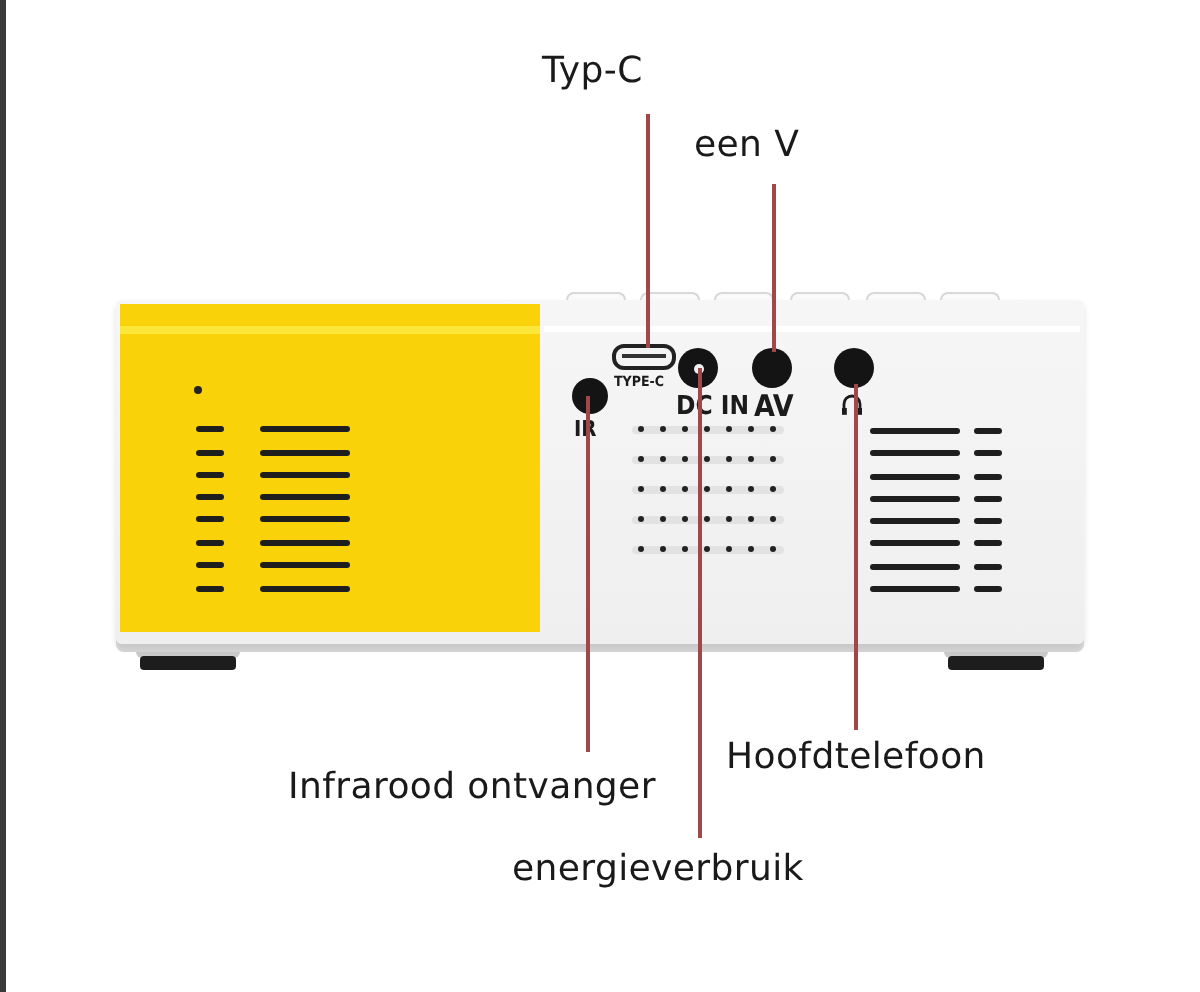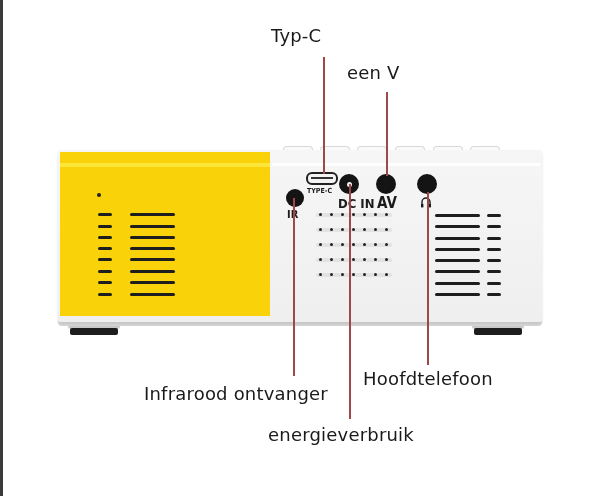--- a/index.html
+++ b/index.html
@@ -229,14 +229,14 @@
 
 <div class="leader" style="left:323px;top:57px;height:117px"></div>
 <div class="leader" style="left:386px;top:92px;height:84px"></div>
 <div class="leader" style="left:293px;top:198px;height:178px"></div>
 <div class="leader" style="left:349px;top:184px;height:235px"></div>
 <div class="leader" style="left:427px;top:192px;height:173px"></div>
 
 <div class="label" style="left:271px;top:25px">Typ-C</div>
 <div class="label" style="left:347px;top:62px">een V</div>
 <div class="label" style="left:144px;top:383px">Infrarood ontvanger</div>
-<div class="label" style="left:268px;top:424px">energieverbruik</div>
+<div class="label" style="left:256px;top:424px">energieverbruik</div>
 <div class="label" style="left:363px;top:368px">Hoofdtelefoon</div>
 
 </body></html>

